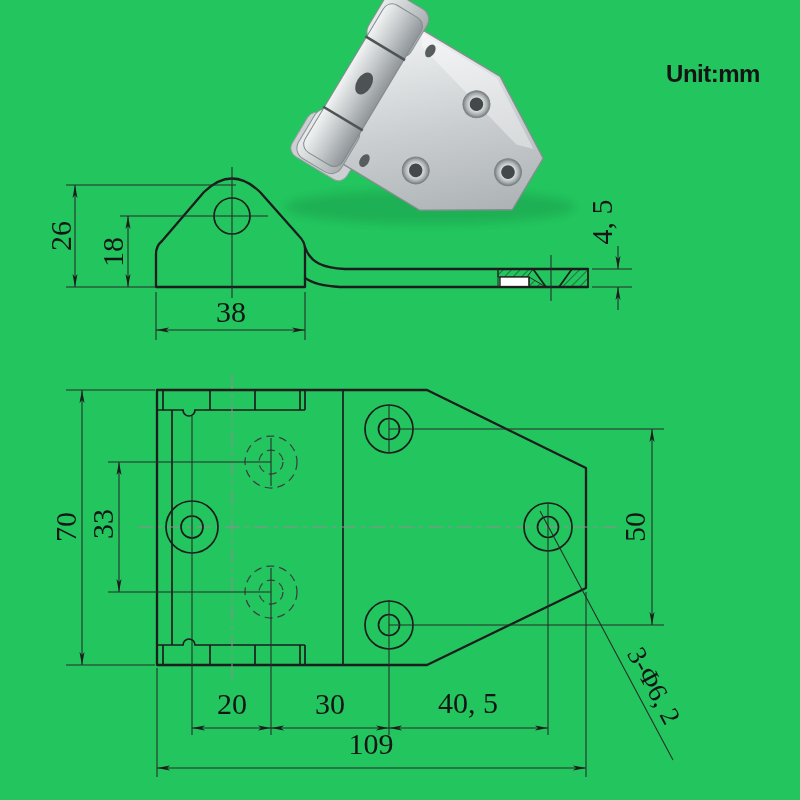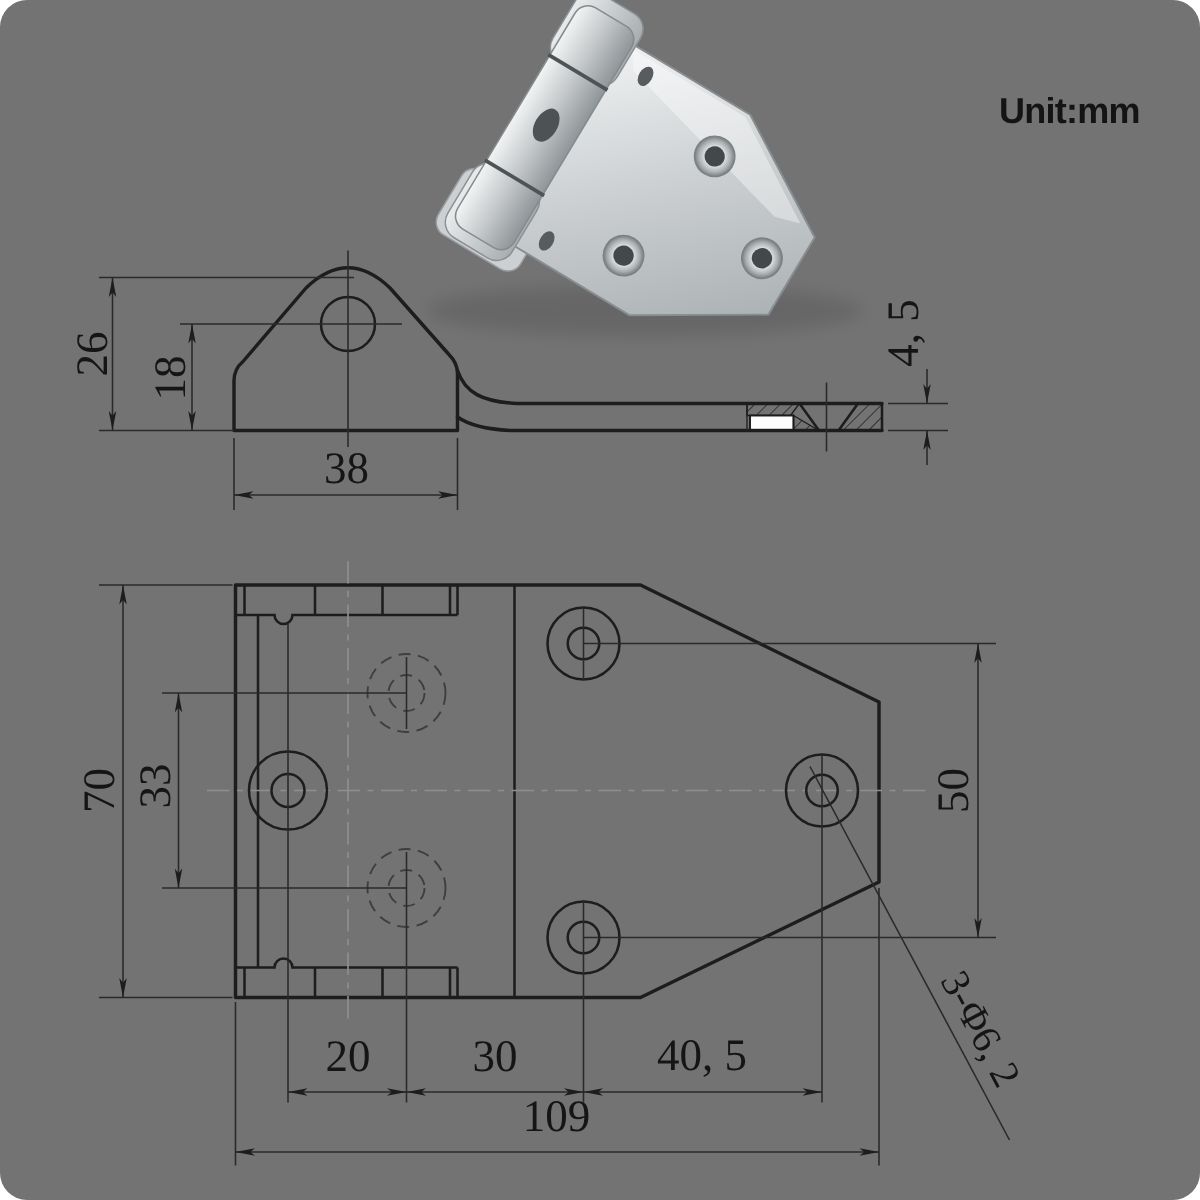--- a/index.html
+++ b/index.html
@@ -1,17 +1,17 @@
 <!DOCTYPE html>
 <html><head>
 <meta charset="utf-8">
 <style>
   html,body{margin:0;padding:0;background:#ffffff;}
-  .canvas{position:relative;width:800px;height:800px;background:#737373;overflow:hidden;
-          font-family:"Liberation Serif", serif;border-radius:18px;}
+  .canvas{position:relative;width:800px;height:800px;background:#22c55e;overflow:hidden;
+          font-family:"Liberation Serif", serif;}
   svg{position:absolute;left:0;top:0;}
   .dimtxt{font-family:"Liberation Serif", serif;font-size:30px;fill:#151515;}
   .callout{font-family:"Liberation Serif", serif;font-size:27px;fill:#151515;}
   .unit{font-family:"Liberation Sans", sans-serif;font-weight:bold;font-size:24px;fill:#141414;letter-spacing:-0.5px;}
   .thick{stroke:#1d1d1d;stroke-width:2.3;fill:none;stroke-linejoin:round;stroke-linecap:round;}
   .med{stroke:#1d1d1d;stroke-width:1.7;fill:none;}
   .thin{stroke:#2a2a2a;stroke-width:1.05;fill:none;}
   .cl{stroke:#8f8f8f;stroke-width:1.1;fill:none;stroke-dasharray:15 5 4 5;}
   .hid{stroke:#3e3e3e;stroke-width:1.25;fill:none;stroke-dasharray:8 5;}
 </style>

